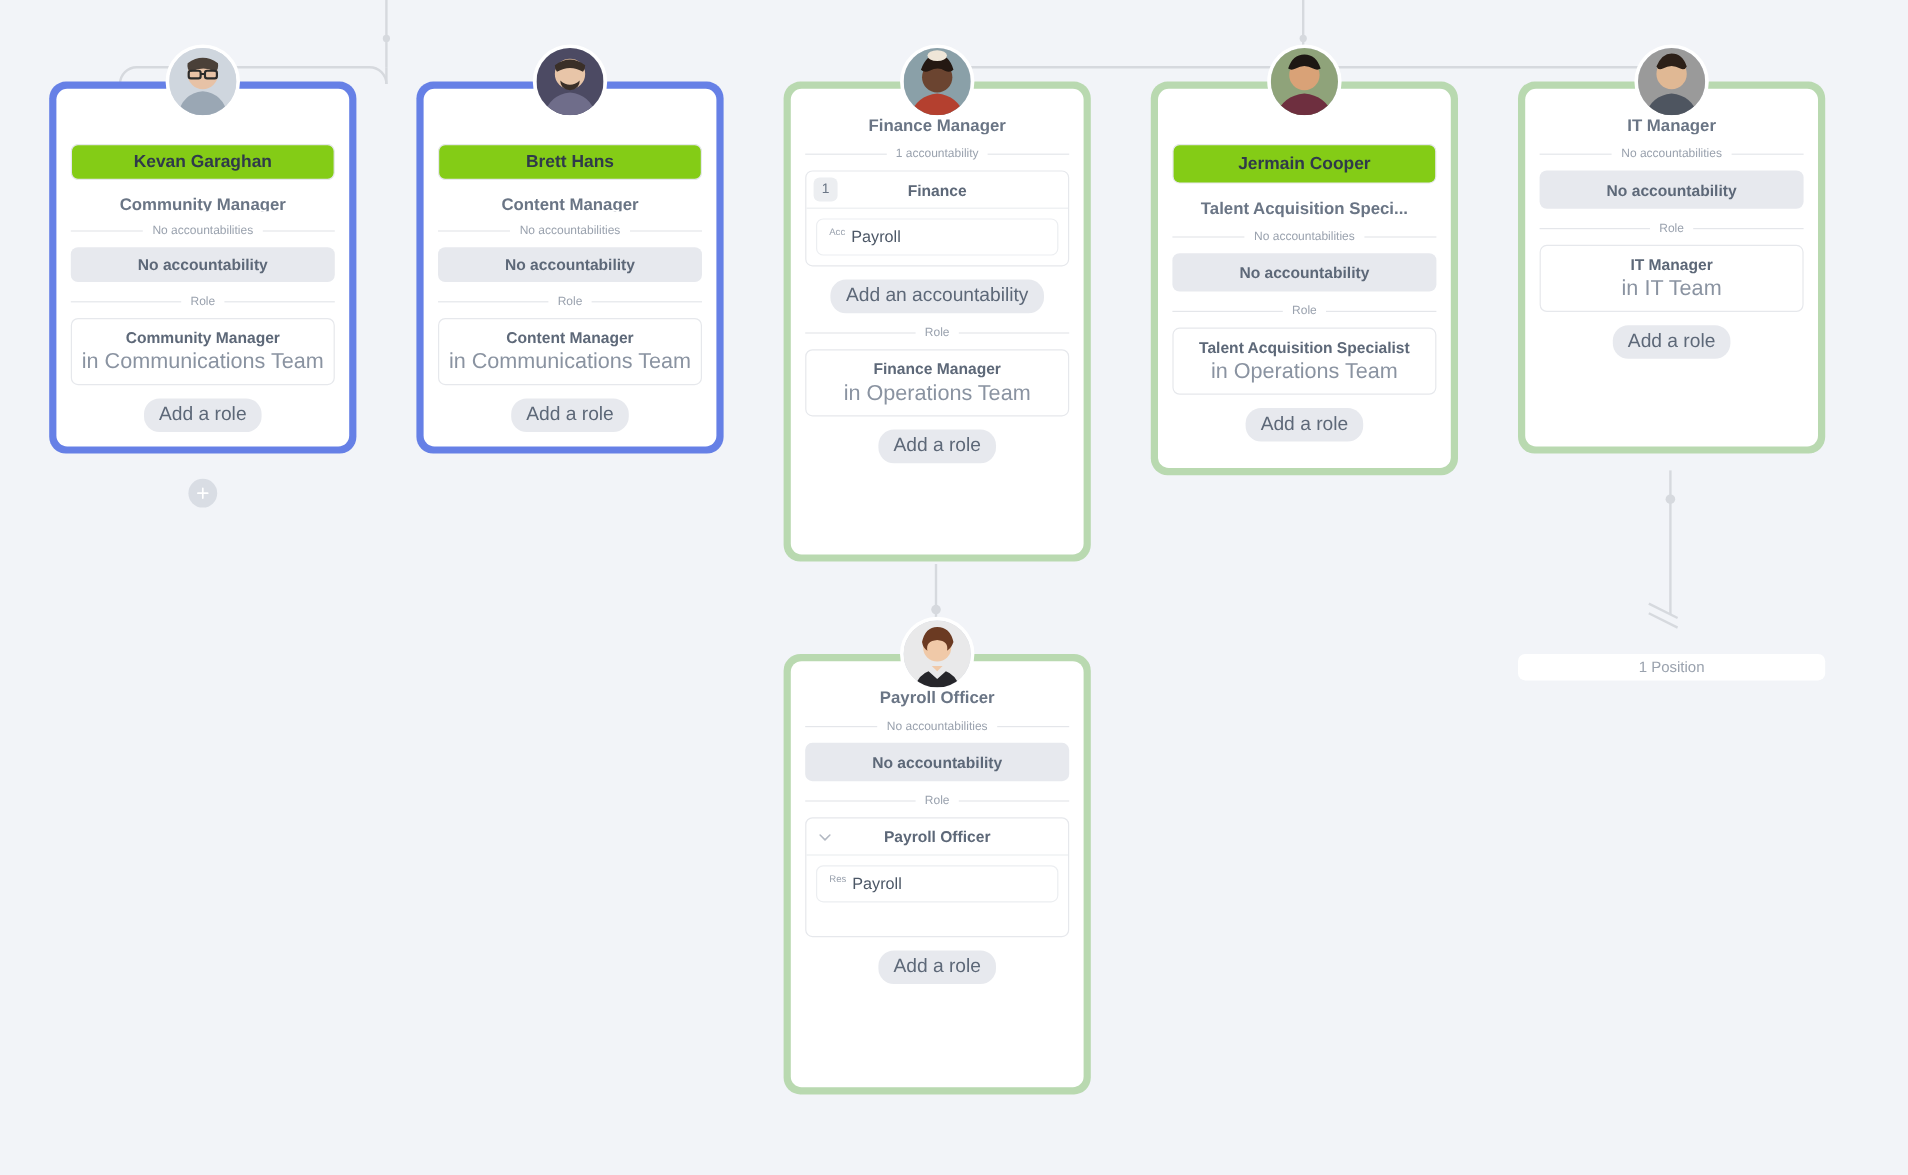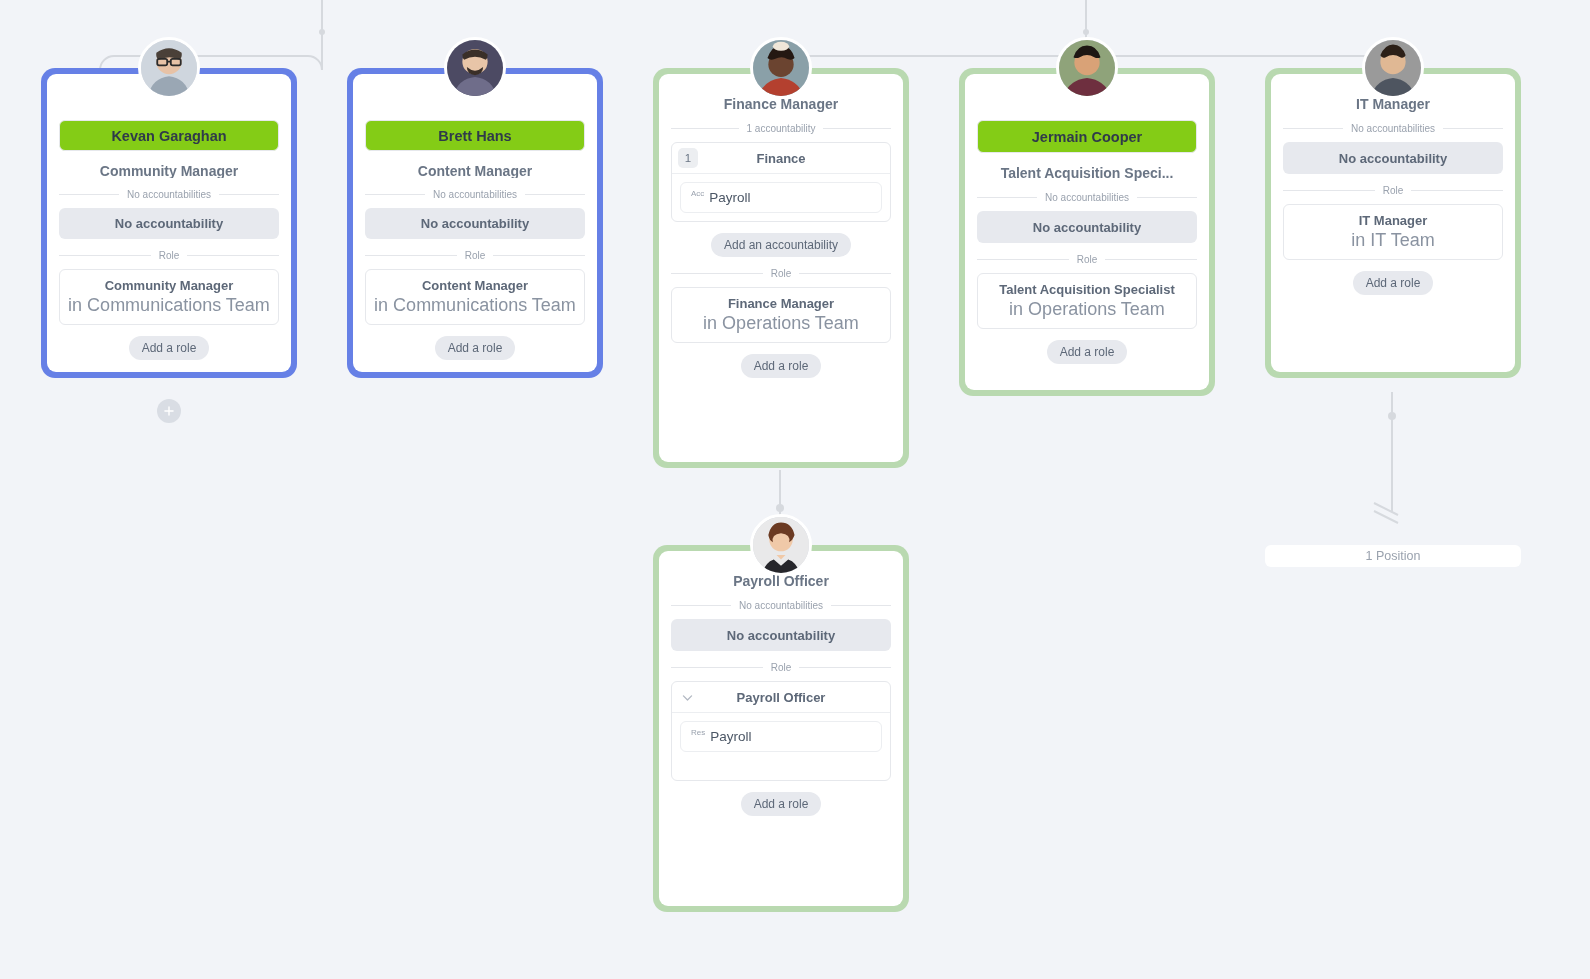--- a/index.html
+++ b/index.html
@@ -143,21 +143,21 @@
     margin-top: 1px;
   }
 
   .add-btn {
     align-self: center;
     margin-top: 11px;
     background: #e7e9ee;
     border: none;
     border-radius: 13px;
     padding: 5px 13px;
-    font-size: 12px;
+    font-size: 16px;
     color: #5d6878;
     font-family: "Liberation Sans", sans-serif;
     cursor: pointer;
   }
 
   
   .acc-group {
     border: 1px solid #e6e8ec;
     border-radius: 6px;
     background: #fff;

